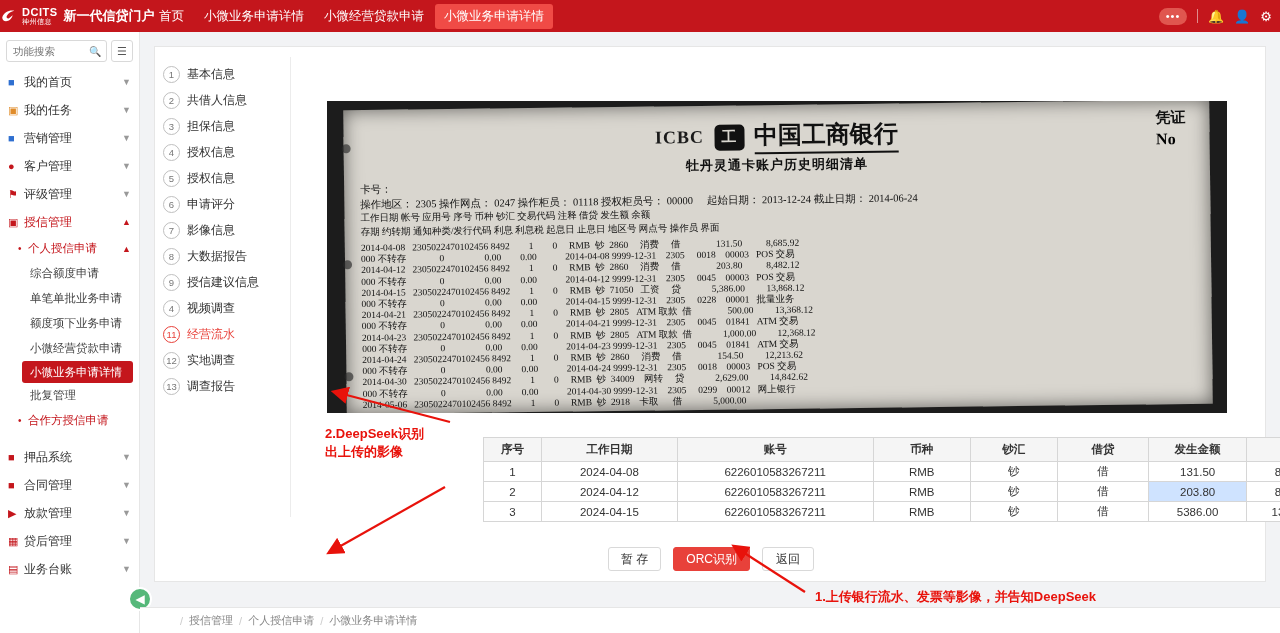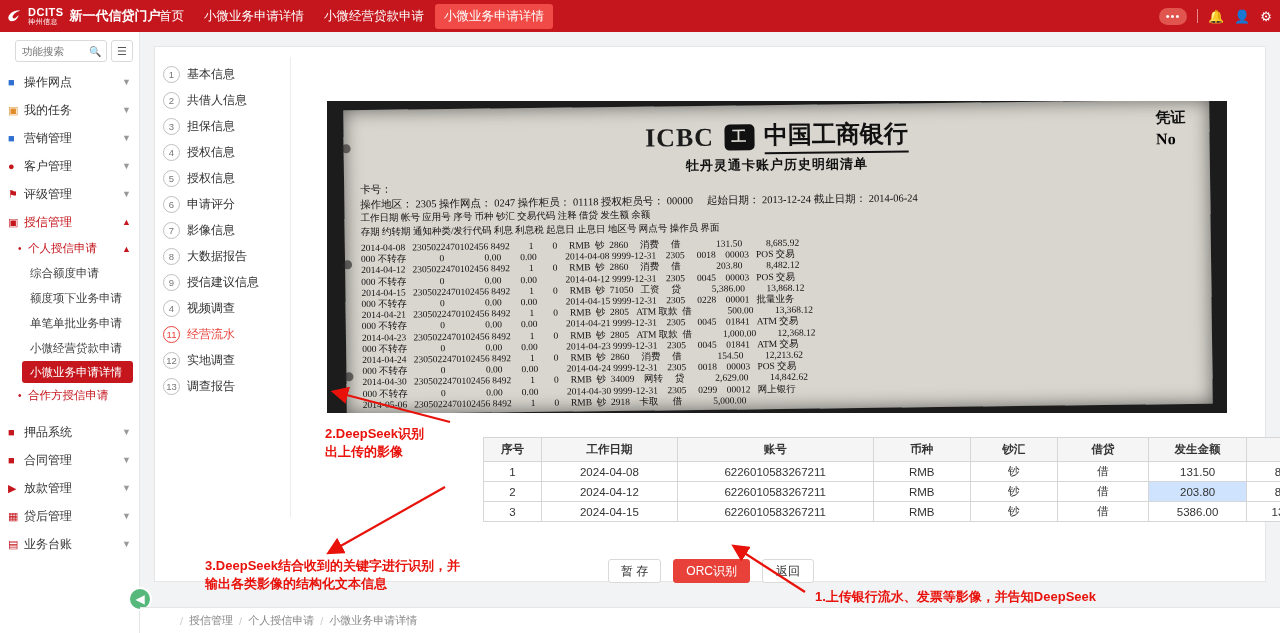--- a/index.html
+++ b/index.html
@@ -14,21 +14,21 @@
 
   
   .topbar {
     position: absolute; top: 0; left: 0; width: 1280px; height: 32px;
     background: #c4161c;
     display: flex; align-items: center;
     color: #fff;
   }
   .logo-block {
     width: 140px; height: 32px; display: flex; align-items: center;
-    padding-left: 6px; gap: 4px;
+    padding-left: 0; gap: 4px;
   }
   .logo-swirl {
     width: 18px; height: 18px; flex: none;
   }
   .logo-text { display: flex; flex-direction: column; line-height: 1; }
   .logo-dcits { font-size: 11px; font-weight: bold; letter-spacing: .5px; }
   .logo-cn { font-size: 7px; letter-spacing: .5px; }
   .logo-title { font-size: 13px; font-weight: bold; margin-left: 2px; white-space: nowrap; }
 
   .top-tabs { display: flex; align-items: center; height: 32px; margin-left: 10px; gap: 2px; }
@@ -47,21 +47,21 @@
     font-size: 11px; letter-spacing: 1px; color: #fff; cursor: pointer;
   }
   .top-div { width: 1px; height: 14px; background: #e08c8c; }
   .ticon { font-size: 13px; cursor: pointer; }
 
   
   .sidebar {
     position: absolute; left: 0; top: 32px; width: 140px; height: 601px;
     background: #fff; border-right: 1px solid #e6e6e6;
   }
-  .search-row { display: flex; align-items: center; padding: 8px 6px 6px 15px; gap: 4px; }
+  .search-row { display: flex; align-items: center; padding: 8px 6px 6px 6px; gap: 4px; }
   .search-box {
     flex: 1; height: 22px; border: 1px solid #d9d9d9; border-radius: 3px;
     display: flex; align-items: center; padding: 0 4px; background: #fff;
   }
   .search-box input {
     border: none; outline: none; width: 100%; font-size: 10.5px; color: #666;
     font-family: "Liberation Sans", sans-serif; background: transparent;
   }
   .search-ico { font-size: 10px; color: #999; }
   .menu-toggle {
@@ -121,21 +121,21 @@
     background: #1c1c1c; overflow: hidden;
   }
   .doc {
     position: absolute; left: 18px; top: 4px; width: 866px; height: 304px;
     background: #d9d6cf;
     transform: rotate(-0.7deg);
     box-shadow: 0 0 18px rgba(0,0,0,.55) inset;
   }
   .doc-inner { position: relative; width: 100%; height: 100%; padding: 6px 16px; }
   .doc-head { display: flex; align-items: center; justify-content: center; gap: 10px; margin-top: 8px; }
-  .icbc { font-size: 26px; font-weight: bold; color: #1b1b1b; letter-spacing: 1px; font-family: "Liberation Serif", serif; text-align: right; }
+  .icbc { font-size: 18px; font-weight: bold; color: #1b1b1b; letter-spacing: 1px; font-family: "Liberation Serif", serif; text-align: right; }
   .icbc-mark {
     width: 30px; height: 26px; border-radius: 5px; background: #111; color: #d9d6cf;
     display: flex; align-items: center; justify-content: center; font-size: 15px; font-weight: bold;
   }
   .bankname { font-size: 24px; font-weight: bold; color: #111; border-bottom: 2px solid #111; padding-bottom: 1px; }
   .voucher { position: absolute; right: 24px; top: 8px; font-size: 15px; font-weight: bold; color: #111; }
   .nonum { position: absolute; right: 34px; top: 30px; font-size: 16px; font-weight: bold; font-family: "Liberation Serif", serif; }
   .subtitle { text-align: center; font-size: 13px; font-weight: bold; color: #111; margin-top: 2px; letter-spacing: 1px; }
   .meta { font-size: 10.5px; color: #111; line-height: 1.45; margin-top: 3px; font-family: "Liberation Serif", serif; }
   .meta .row { display: flex; gap: 14px; white-space: nowrap; }
@@ -149,21 +149,21 @@
   }
   .dtable th {
     background: #f5f5f5; border: 1px solid #d6d6d6; height: 24px; font-weight: bold; color: #333;
   }
   .dtable td {
     border: 1px solid #d6d6d6; height: 20px; text-align: center; color: #333; background: #fff;
   }
   .cell-sel { background: #cfe3ff !important; }
 
   
-  .btn-row { position: absolute; left: 0; top: 512px; width: 1112px; display: flex; justify-content: center; gap: 12px; }
+  .btn-row { position: absolute; left: 0; top: 500px; width: 1112px; display: flex; justify-content: center; gap: 12px; }
   .btn {
     height: 24px; min-width: 52px; padding: 0 12px; font-size: 12px; border-radius: 3px;
     display: flex; align-items: center; justify-content: center; cursor: pointer;
     border: 1px solid #d9d9d9; background: #fff; color: #333;
   }
   .btn.primary { background: #e8413a; border-color: #e8413a; color: #ffffff; }
 
   
   .anno { position: absolute; color: #e8120b; font-size: 13px; font-weight: bold; line-height: 1.35; white-space: pre-line; }
   .arrow-svg { position: absolute; overflow: visible; pointer-events: none; }
@@ -219,21 +219,21 @@
       <div class="search-box">
         <input placeholder="功能搜索" style="">
         <span class="search-ico">🔍</span>
       </div>
       <div class="menu-toggle">☰</div>
     </div>
 
     <ul class="nav">
       <li class="nav-item">
         <span class="nico" style="color:#2f6fd0">■</span>
-        <span class="nlabel">操作网点</span>
+        <span class="nlabel">我的首页</span>
         <span class="chev">▼</span>
       </li>
       <li class="nav-item">
         <span class="nico" style="color:#e08c2a">▣</span>
         <span class="nlabel">我的任务</span>
         <span class="chev">▼</span>
       </li>
       <li class="nav-item">
         <span class="nico" style="color:#2f6fd0">■</span>
         <span class="nlabel">营销管理</span>
@@ -259,30 +259,33 @@
     <ul class="subnav">
       <li class="sub-item red">
         <span class="dot">•</span>
         <span style="flex:1">个人授信申请</span>
         <span class="chev" style="font-size:9px;padding-right:8px;color:#c4161c">▲</span>
       </li>
       <li class="sub-item lvl3">
         <span>综合额度申请</span>
       </li>
       <li class="sub-item lvl3">
+        <span>单笔单批业务申请</span>
+      </li>
+      <li class="sub-item lvl3">
         <span>额度项下业务申请</span>
-      </li>
-      <li class="sub-item lvl3">
-        <span>单笔单批业务申请</span>
       </li>
       <li class="sub-item lvl3">
         <span>小微经营贷款申请</span>
       </li>
       <li class="sub-item selected">
         <span>小微业务申请详情</span>
+      </li>
+      <li class="sub-item lvl3">
+        <span>批复管理</span>
       </li>
       <li class="sub-item red">
         <span class="dot">•</span>
         <span>合作方授信申请</span>
       </li>
     </ul>
 
     <ul class="nav" style="margin-top:10px">
       <li class="nav-item">
         <span class="nico" style="color:#c4161c">■</span>
@@ -461,22 +464,20 @@
       </table>
 
       <div class="btn-row">
         <div class="btn">暂 存</div>
         <div class="btn primary">ORC识别</div>
         <div class="btn">返回</div>
       </div>
 
       <div class="anno" style="left:170px; top:378px;">2.DeepSeek识别
 出上传的影像</div>
-      <div class="anno" style="left:50px; top:510px;">3.DeepSeek结合收到的关键字进行识别，并
-输出各类影像的结构化文本信息</div>
       <div class="anno" style="left:660px; top:541px;">1.上传银行流水、发票等影像，并告知DeepSeek
 要识别的关键字</div>
 
       <svg class="arrow-svg" style="left:0;top:0;width:1112px;height:536px">
         <defs>
           <marker id="ah" markerWidth="8" markerHeight="8" refX="6" refY="4" orient="auto">
             <path d="M0,0 L8,4 L0,8 z" fill="#e8120b"></path>
           </marker>
         </defs>
         <line x1="295" y1="375" x2="180" y2="345" stroke="#e8120b" stroke-width="2.2" marker-end="url(#ah)"></line>

